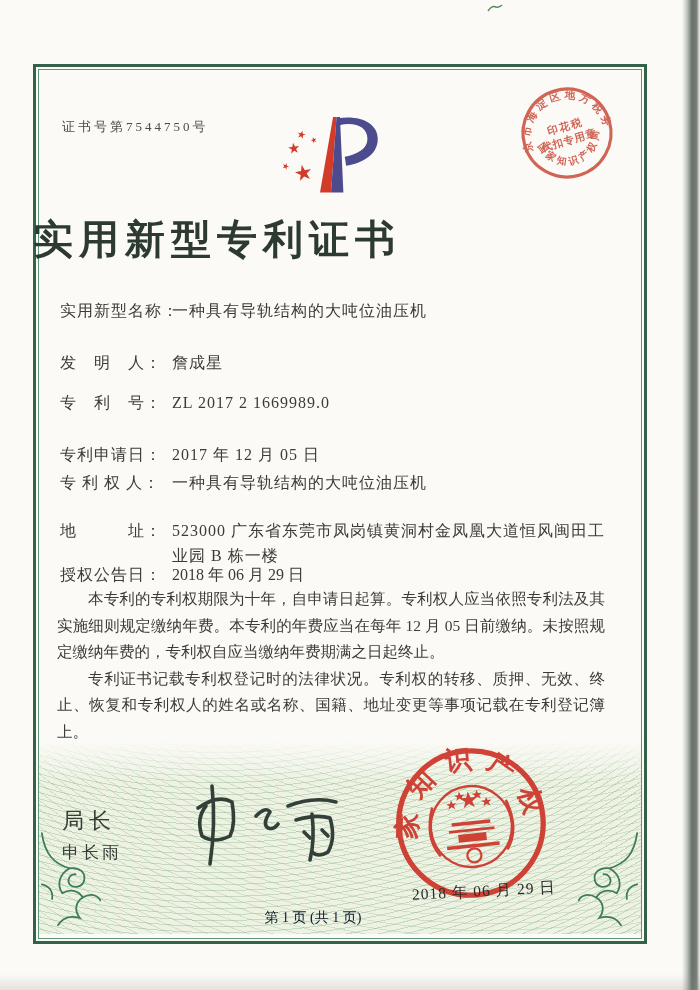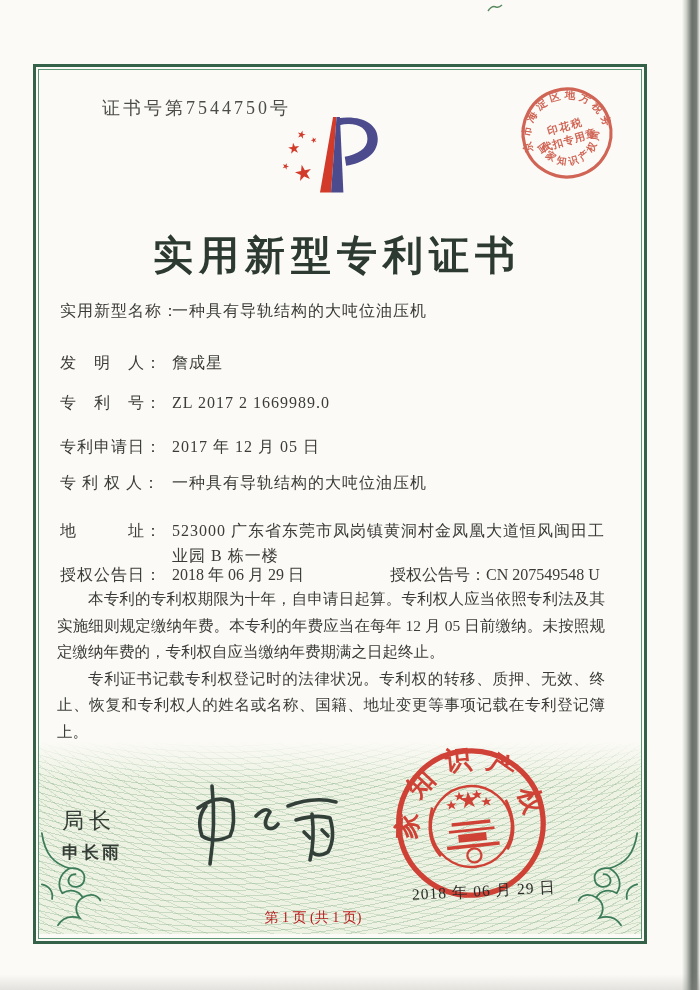--- a/index.html
+++ b/index.html
@@ -16,42 +16,42 @@
   .frame{position:absolute;left:33px;top:64px;width:608px;height:874px;border:3px solid #336248;}
   .frame-inner{position:absolute;inset:2px;border:1px solid #5d9677;}
   
   .guilloche{position:absolute;left:39px;top:742px;width:602px;height:192px;
     background-color:#edf2e2;
     background-image:
       repeating-radial-gradient(900px circle at 30% -560px, rgba(110,160,115,0.30) 0 1px, rgba(0,0,0,0) 1px 6px),
       repeating-radial-gradient(900px circle at 75% -540px, rgba(110,160,115,0.22) 0 1px, rgba(0,0,0,0) 1px 7px);}
   .guilloche-fade{position:absolute;left:0;top:0;width:100%;height:40px;
     background:linear-gradient(180deg,#fbfaf6 0%,rgba(251,250,246,0) 100%);}
-  .cert-no{position:absolute;left:62px;top:96px;font-size:18px;letter-spacing:3px;color:#4b4b48;margin-left:40px;}
+  .cert-no{position:absolute;left:62px;top:118px;font-size:13px;letter-spacing:3px;color:#4b4b48;}
   .logo{position:absolute;left:276px;top:112px;width:110px;height:84px;}
-  .title{position:absolute;left:33px;top:228px;width:608px;text-align:center;
+  .title{position:absolute;left:33px;top:212px;width:608px;text-align:left;
     font-size:40px;font-weight:600;letter-spacing:6px;color:#2c3a31;}
   .fields{position:absolute;left:60px;top:298px;width:548px;font-size:16px;color:#3b3b38;}
   .frow{position:absolute;left:0;right:0;line-height:25px;}
   .flabel{display:inline-block;width:112px;letter-spacing:1px;white-space:nowrap;}
   .fvalue{display:inline-block;width:436px;vertical-align:top;letter-spacing:1px;}
   .grant-no{position:absolute;left:330px;top:0;white-space:nowrap;}
   .body-text{position:absolute;left:57px;top:586px;width:548px;font-size:15.5px;line-height:26.5px;
     color:#3b3b39;text-align:justify;}
   .body-text p{margin:0;text-indent:2em;}
   .sig-role{position:absolute;left:62px;top:806px;font-size:22px;letter-spacing:5px;color:#343d36;}
-  .sig-name{position:absolute;left:62px;top:841px;font-size:17px;letter-spacing:3px;color:#343d36;font-weight:bold;}
+  .sig-name{position:absolute;left:62px;top:841px;font-size:17px;letter-spacing:3px;color:#343d36;}
   .signature-svg{position:absolute;left:160px;top:778px;width:200px;height:95px;}
   .flourish{position:absolute;width:95px;height:112px;}
   .flourish.left{left:36px;top:824px;}
   .flourish.right{left:548px;top:824px;transform:scaleX(-1);}
   .seal-svg{position:absolute;left:383px;top:735px;width:176px;height:176px;opacity:0.93;}
   .seal-date{position:absolute;left:412px;top:881px;font-size:15.5px;letter-spacing:1px;color:#2c2c2a;
     transform:rotate(-3deg);white-space:nowrap;}
-  .footer-page{position:absolute;left:213px;top:909px;width:200px;text-align:center;font-size:14px;color:#b91c1c;}
+  .footer-page{position:absolute;left:213px;top:909px;width:200px;text-align:center;font-size:14px;color:#0f172a;}
   .tax-stamp-svg{position:absolute;left:512px;top:78px;width:110px;height:110px;opacity:0.88;}
   .artifact{position:absolute;left:487px;top:4px;width:16px;height:10px;}
   svg text{font-family:"Liberation Serif","DejaVu Serif",serif;}
 </style>
 </head>
 <body>
 
 <div class="paper">
 
   <div class="frame">
@@ -100,32 +100,31 @@
   <div class="fields">
     <div class="frow" style="top:0">
       <span class="flabel">实用新型名称：</span><span class="fvalue">一种具有导轨结构的大吨位油压机</span>
     </div>
     <div class="frow" style="top:52px">
       <span class="flabel">发　明　人：</span><span class="fvalue">詹成星</span>
     </div>
     <div class="frow" style="top:92px">
       <span class="flabel">专　利　号：</span><span class="fvalue">ZL 2017 2 1669989.0</span>
     </div>
-    <div class="frow" style="top:136px">
+    <div class="frow" style="top:144px">
       <span class="flabel">专利申请日：</span><span class="fvalue">2017 年 12 月 05 日</span>
     </div>
     <div class="frow" style="top:172px">
       <span class="flabel">专 利 权 人：</span><span class="fvalue">一种具有导轨结构的大吨位油压机</span>
     </div>
     <div class="frow" style="top:220px">
       <span class="flabel">地　　　址：</span><span class="fvalue">523000 广东省东莞市凤岗镇黄洞村金凤凰大道恒风闽田工业园 B 栋一楼</span>
     </div>
     <div class="frow" style="top:264px">
       <span class="flabel">授权公告日：</span><span>2018 年 06 月 29 日</span>
-      <span class="grant-no"><span>授权公告号：</span><span>CN 207549548 U</span></span>
     </div>
   </div>
 
   <div class="body-text">
     <p>本专利的专利权期限为十年，自申请日起算。专利权人应当依照专利法及其实施细则规定缴纳年费。本专利的年费应当在每年 12 月 05 日前缴纳。未按照规定缴纳年费的，专利权自应当缴纳年费期满之日起终止。</p>
     <p>专利证书记载专利权登记时的法律状况。专利权的转移、质押、无效、终止、恢复和专利权人的姓名或名称、国籍、地址变更等事项记载在专利登记簿上。</p>
   </div>
 
   <div class="sig-role">局长</div>
   <div class="sig-name">申长雨</div>

